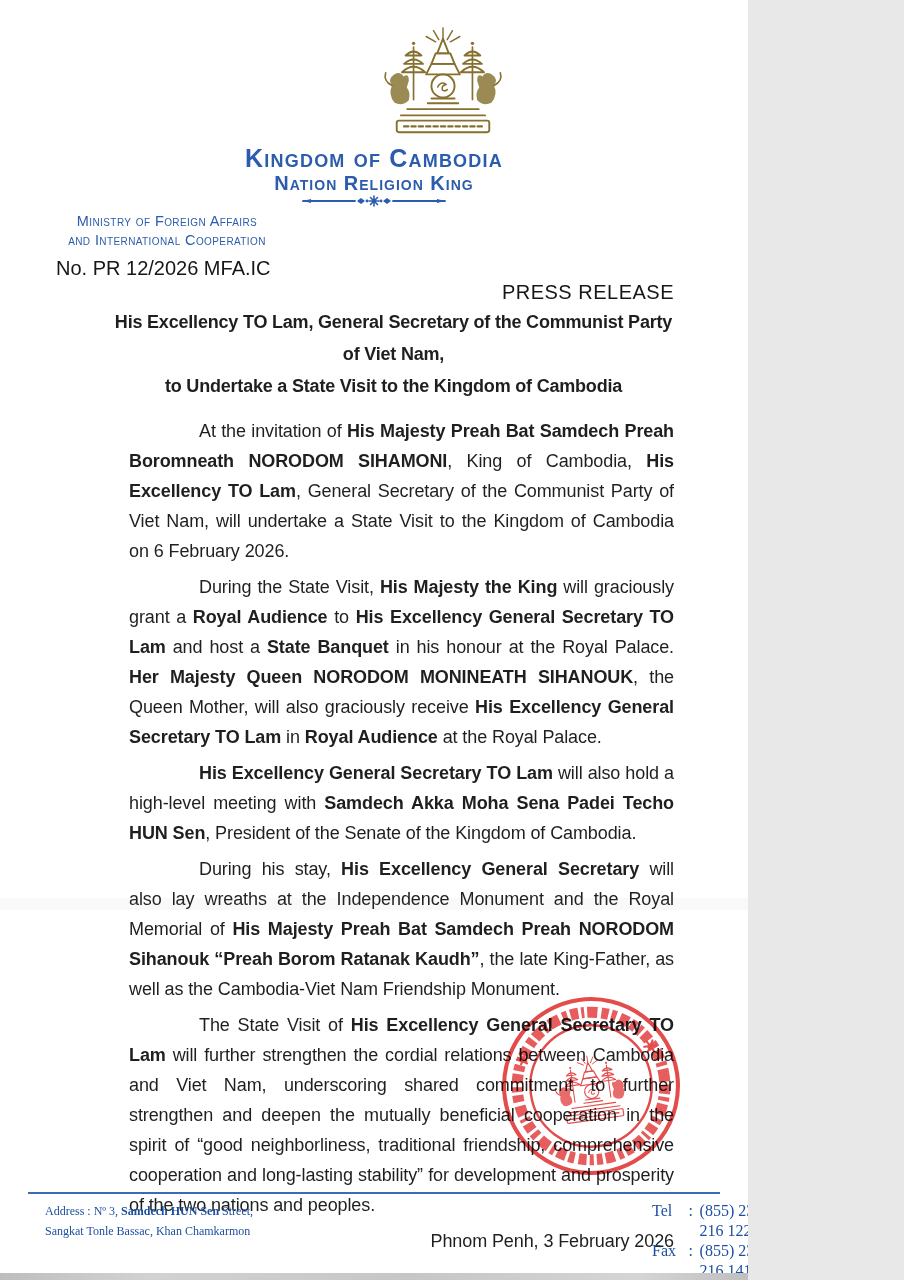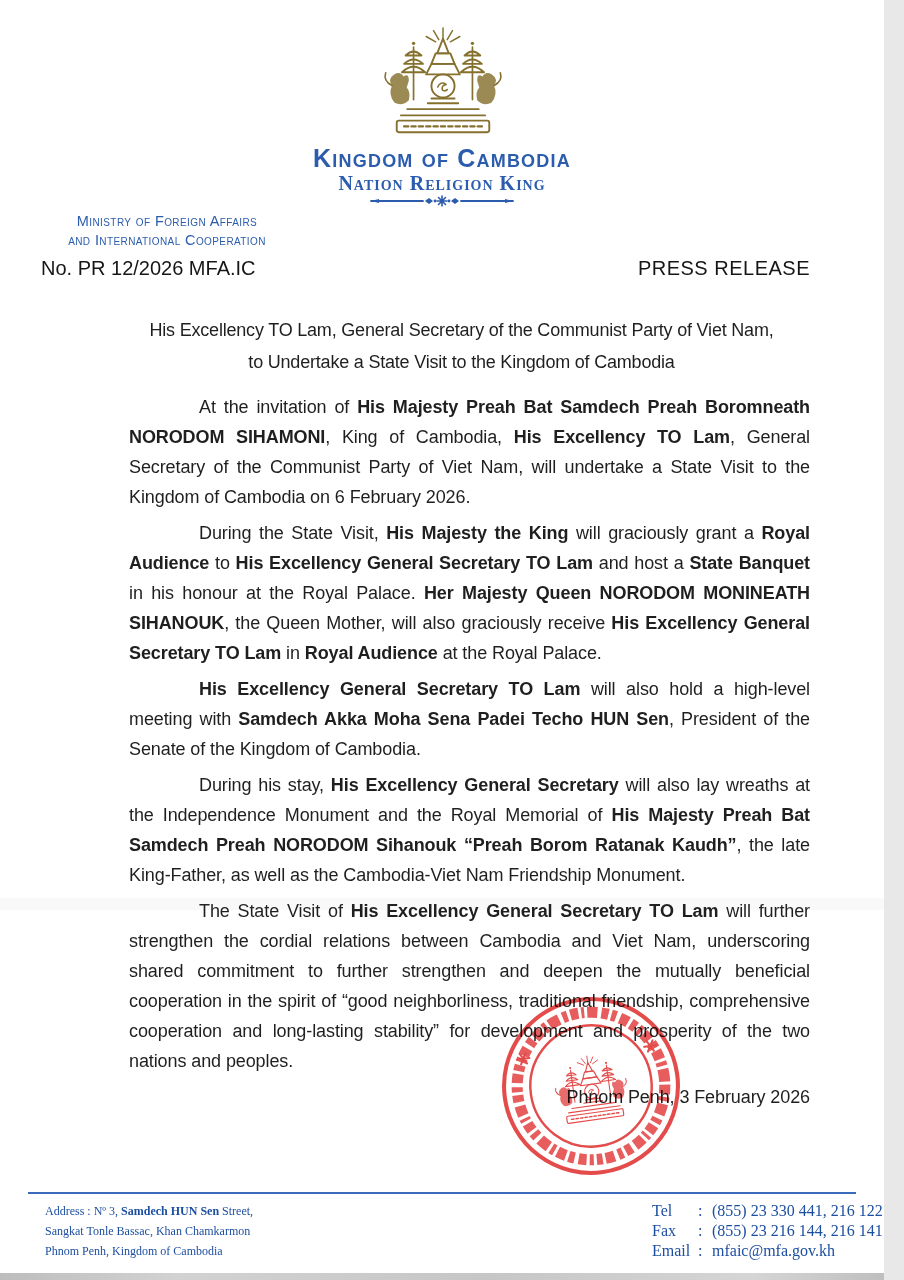--- a/index.html
+++ b/index.html
@@ -6,59 +6,59 @@
     --heading-blue:#2b5cad;
     --footer-blue:#1d4fa0;
     --stamp-red:#e23b3b;
     --arms-gold:#85702e;
     --ink:#1f1f1f;
   }
   *{margin:0;padding:0;box-sizing:border-box;}
   html,body{background:#e8e8e8;}
   .page{
     position:relative;
-    width:884px;height:1280px;
+    width:748px;height:1280px;
     background:#ffffff;
     overflow:hidden;
     font-family:"Liberation Sans", sans-serif;
     color:var(--ink);
   }
   
   .arms{position:absolute;left:368px;top:26px;width:150px;height:122px;color:var(--arms-gold);}
   .kingdom{
     position:absolute;left:0;right:0;top:144px;
     text-align:center;font-variant:small-caps;font-weight:bold;
     font-size:25px;letter-spacing:1.2px;color:var(--heading-blue);
   }
   .motto{
     position:absolute;left:0;right:0;top:172px;
     text-align:center;font-variant:small-caps;font-weight:bold;
-    font-size:20px;letter-spacing:1px;color:var(--heading-blue);font-family:Liberation Serif, serif;
+    font-size:20px;letter-spacing:1px;color:var(--heading-blue);
   }
   .ornament{position:absolute;left:0;right:0;top:194px;text-align:center;color:var(--heading-blue);}
   .ministry{
     position:absolute;left:36px;top:212px;width:262px;
     text-align:center;font-variant:small-caps;font-weight:normal;
     font-size:14.5px;line-height:19px;letter-spacing:.4px;color:var(--heading-blue);
   }
   .refrow{
-    position:absolute;left:41px;right:74px;top:257px;
+    position:absolute;left:56px;right:74px;top:257px;
     display:flex;justify-content:space-between;align-items:flex-start;
     font-size:20px;color:#161616;
   }
-  .refrow .doctype{letter-spacing:.5px;}
+  .refrow .doctype{letter-spacing:.5px;margin-top:24px;}
   
   .bodytext{
     position:absolute;left:113px;right:74px;top:306px;
     font-size:18px;line-height:30px;text-align:justify;
     letter-spacing:-0.1px;
   }
   .bodytext h1{
-    font-size:18px;line-height:32px;font-weight:normal;
-    text-align:center;margin:8px 0 14px 0;letter-spacing:-0.2px;
+    font-size:18px;line-height:32px;font-weight:bold;
+    text-align:center;margin:0 0 14px 0;letter-spacing:-0.2px;
   }
   .bodytext p{margin:0 0 6px 16px;text-indent:70px;}
   .bodytext b{font-weight:bold;}
   .dateline{
     margin-top:2px;text-align:right;text-indent:0;
     font-size:18px;line-height:30px;
   }
   
   .stamp{
     position:absolute;left:500px;top:995px;width:182px;height:182px;
@@ -186,21 +186,20 @@
     </svg>
   </div>
 
   <div class="scanband"></div>
 
   <div class="footrule"></div>
 
   <div class="addr">
     <div><span>Address : Nº 3, </span><b>Samdech HUN Sen</b><span> Street,</span></div>
     <div><span>Sangkat Tonle Bassac, Khan Chamkarmon</span></div>
-    <div><span>Phnom Penh, Kingdom of Cambodia</span></div>
   </div>
 
   <div class="contacts">
     <div class="row">
       <span class="lbl">Tel</span>
       <span class="sep">:</span>
       <span class="val">(855) 23 330 441, 216 122</span>
     </div>
     <div class="row">
       <span class="lbl">Fax</span>

